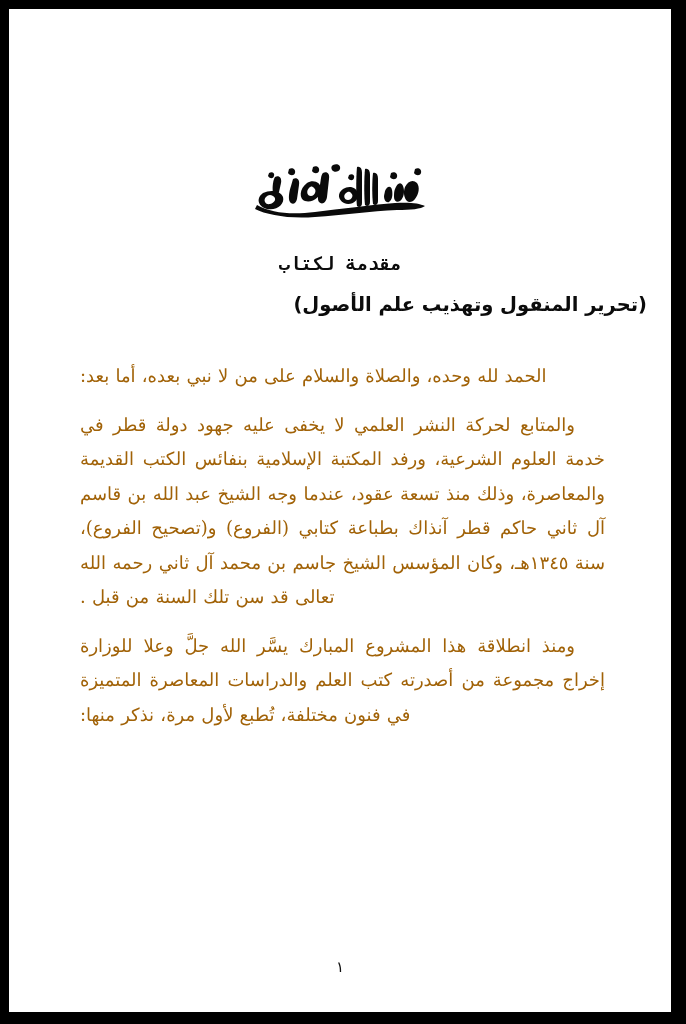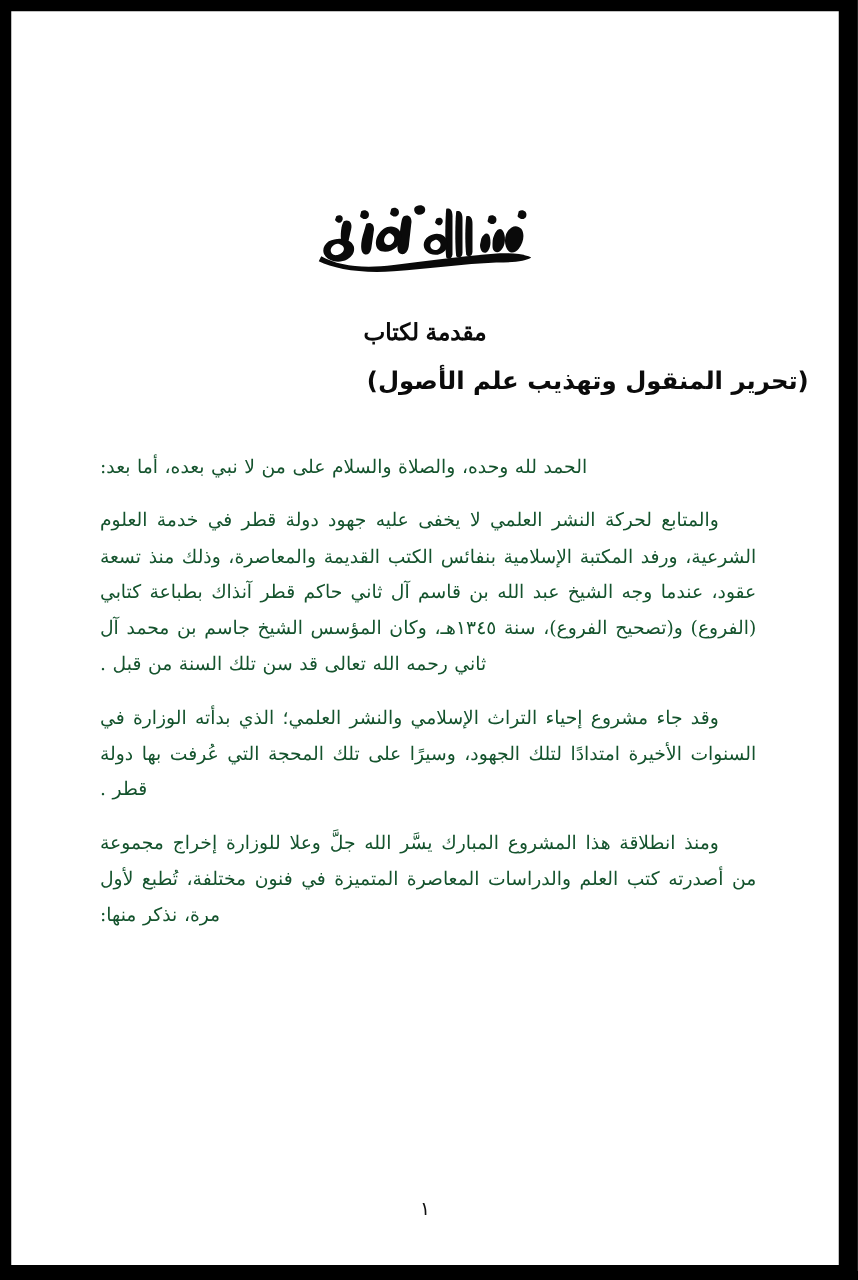--- a/index.html
+++ b/index.html
@@ -48,21 +48,21 @@
 
   
   .title-block {
     position: absolute;
     top: 245px;
     left: 24px;
     right: 24px;
     text-align: center;
   }
   .title-main {
-    font-family: Liberation Sans, sans-serif;
+    font-family: Liberation Mono, monospace;
     font-weight: bold;
     font-size: 18.5px;
     color: #0b0b0b;
     letter-spacing: 1px;
     margin: 0 0 16px 0;
     line-height: 1.25;
   }
   .title-sub {
     font-family: "DejaVu Sans", sans-serif;
     font-weight: bold;
@@ -76,22 +76,22 @@
 
   
   .body-block {
     position: absolute;
     top: 350px;
     right: 66px;
     left: 71px;
   }
   .para {
     font-family: "DejaVu Serif", serif;
-    font-size: 15px;
-    color: #14532d;
+    font-size: 18px;
+    color: #a16207;
     line-height: 1.92;
     text-align: justify;
     text-align-last: left;
     margin: 0 0 11px 0;
     text-indent: 30px;
     word-spacing: 0.5px;
   }
   .para.gap-top {
     margin-top: 14px;
   }
@@ -157,20 +157,19 @@
     </div>
 
     <div class="title-block">
       <h1 class="title-main">مقدمة لكتاب</h1>
       <h2 class="title-sub">(تحرير المنقول وتهذيب علم الأصول)</h2>
     </div>
 
     <div class="body-block">
       <p class="para">الحمد لله وحده، والصلاة والسلام على من لا نبي بعده، أما بعد:</p>
       <p class="para gap-top">والمتابع لحركة النشر العلمي لا يخفى عليه جهود دولة قطر في خدمة العلوم الشرعية، ورفد المكتبة الإسلامية بنفائس الكتب القديمة والمعاصرة، وذلك منذ تسعة عقود، عندما وجه الشيخ عبد الله بن قاسم آل ثاني حاكم قطر آنذاك بطباعة كتابي (الفروع) و(تصحيح الفروع)، سنة ١٣٤٥هـ، وكان المؤسس الشيخ جاسم بن محمد آل ثاني رحمه الله تعالى قد سن تلك السنة من قبل .</p>
-      <p class="para gap-top">وقد جاء مشروع إحياء التراث الإسلامي والنشر العلمي؛ الذي بدأته الوزارة في السنوات الأخيرة امتدادًا لتلك الجهود، وسيرًا على تلك المحجة التي عُرفت بها دولة قطر .</p>
       <p class="para gap-top">ومنذ انطلاقة هذا المشروع المبارك يسَّر الله جلَّ وعلا للوزارة إخراج مجموعة من أصدرته كتب العلم والدراسات المعاصرة المتميزة في فنون مختلفة، تُطبع لأول مرة، نذكر منها:</p>
     </div>
 
     <div class="folio">١</div>
 
   </div>
 </div>
 
 </body></html>

